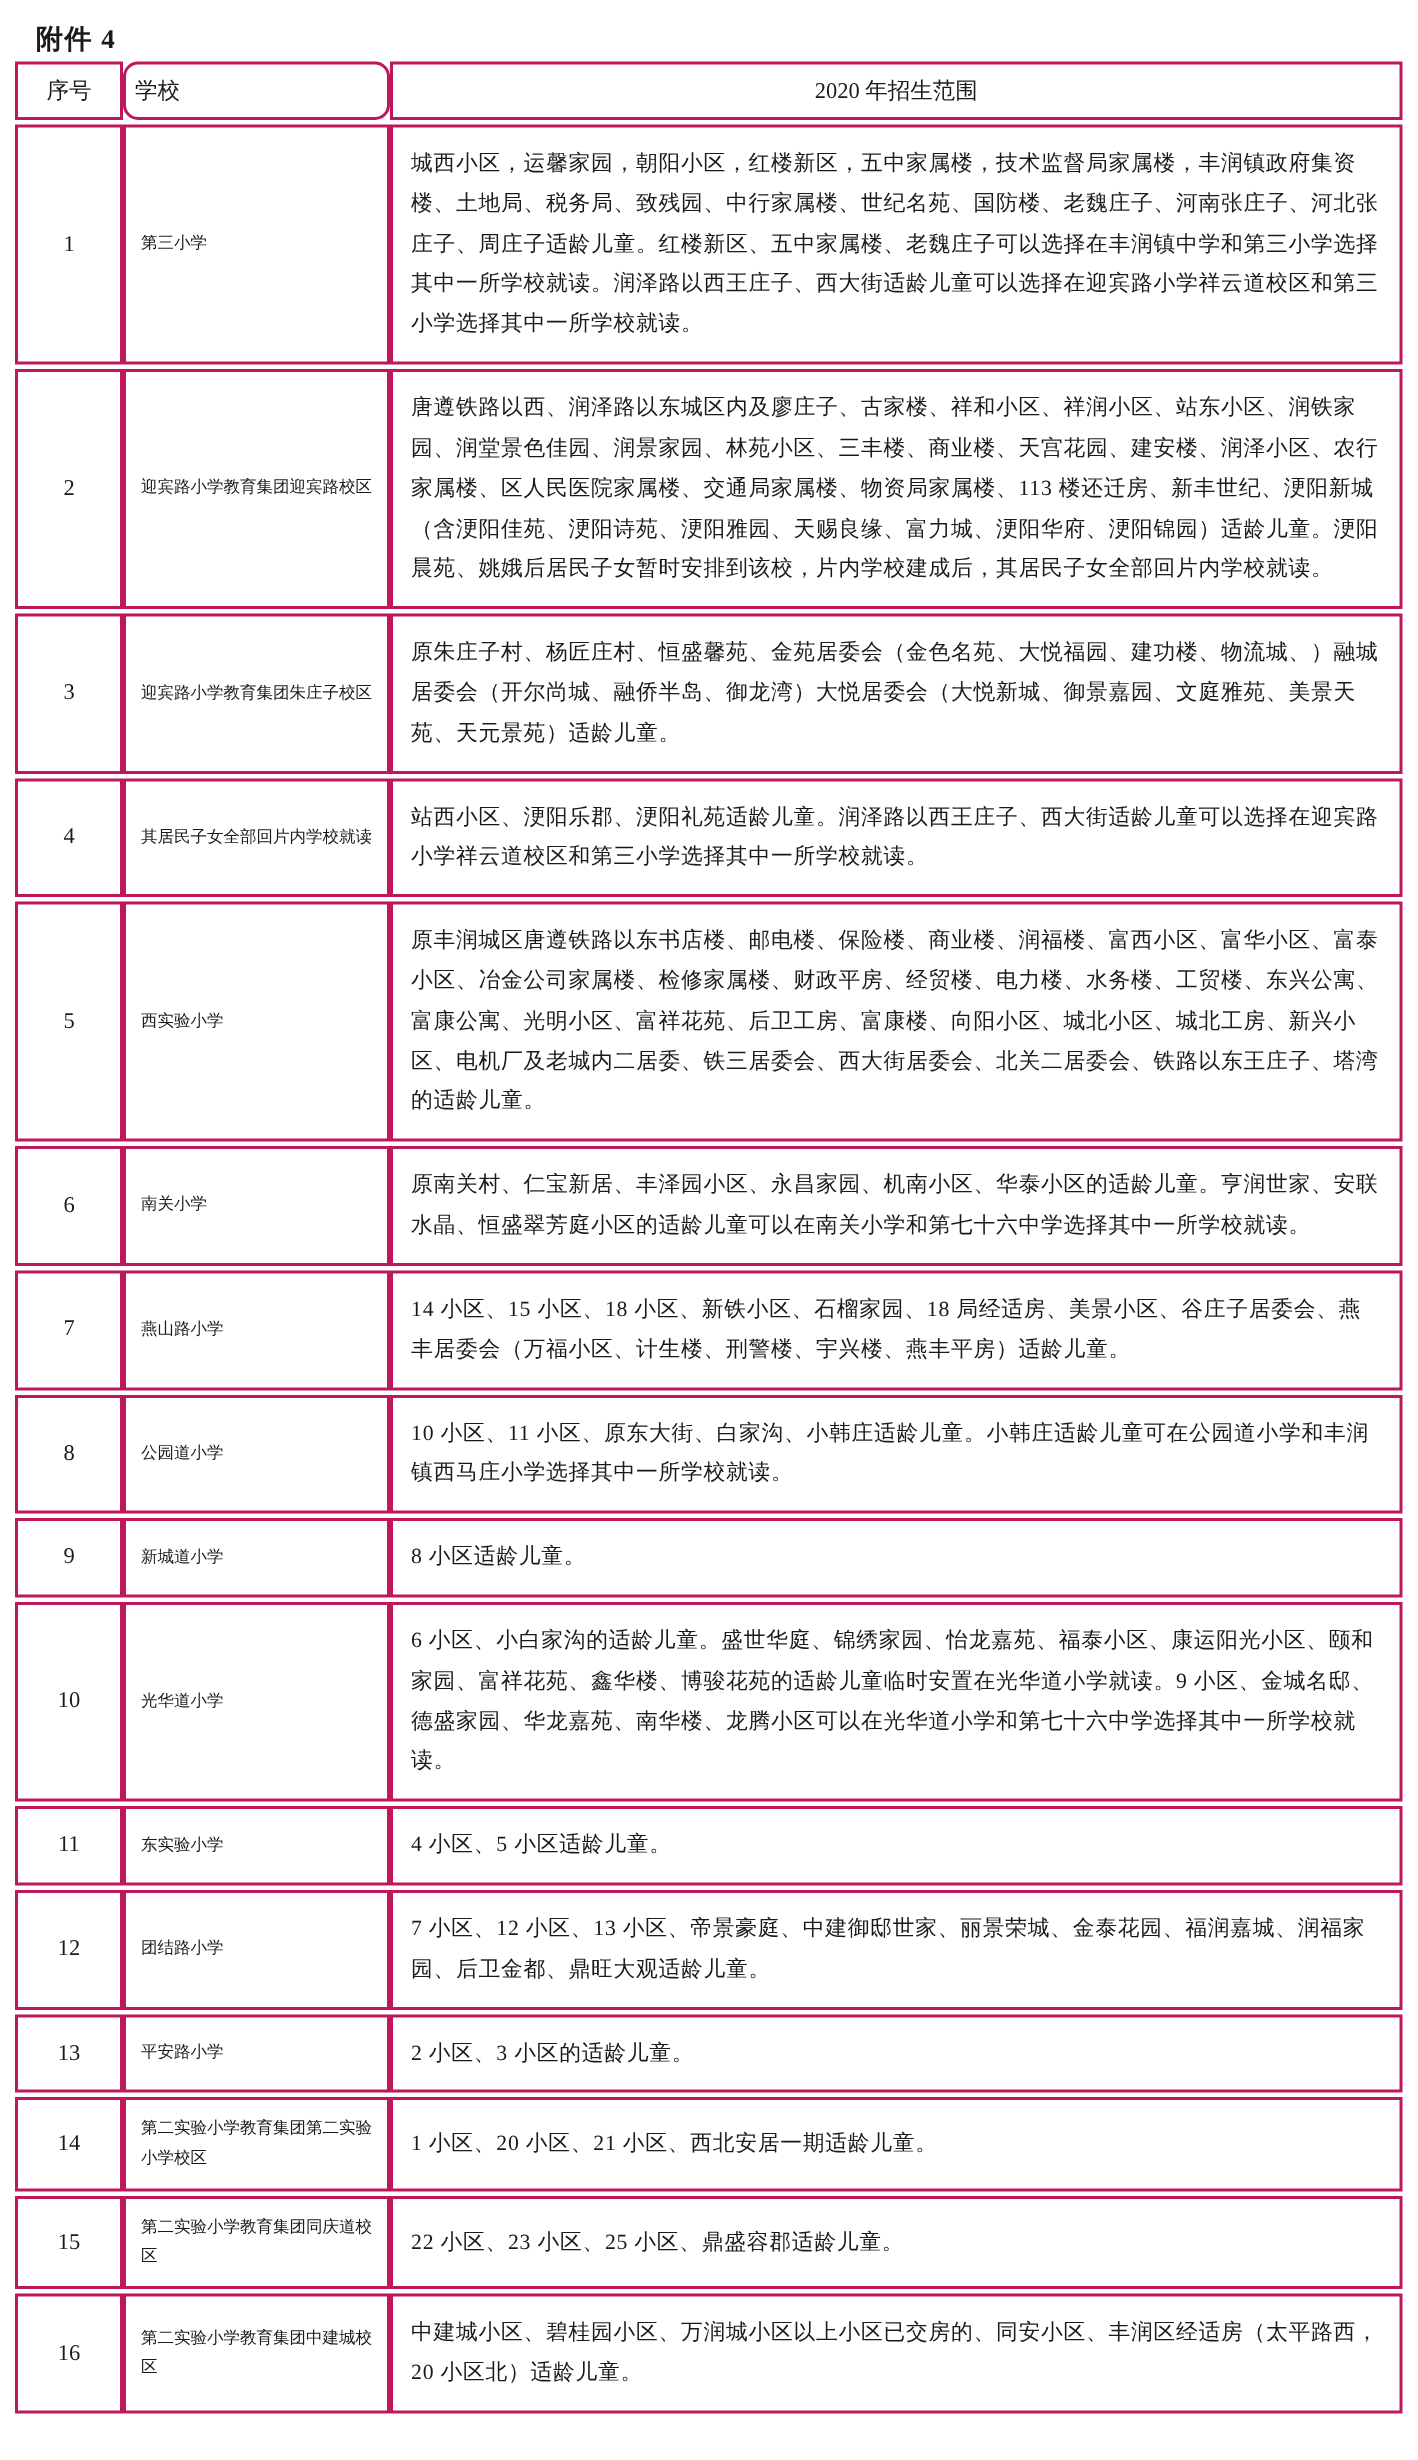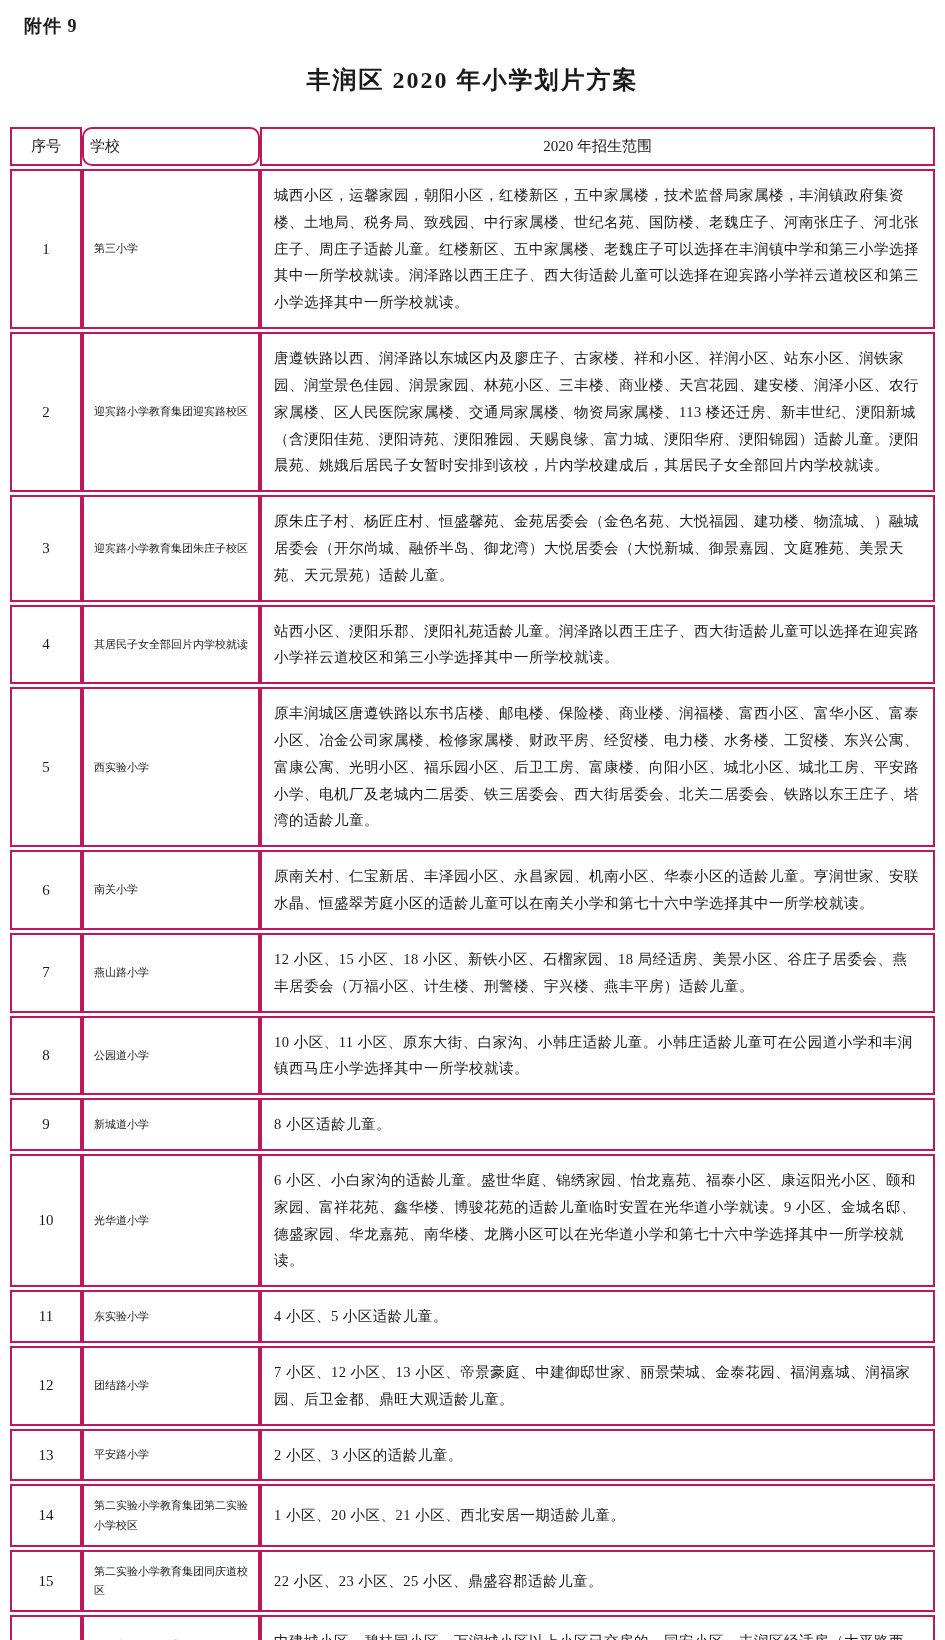--- a/index.html
+++ b/index.html
@@ -69,23 +69,22 @@
     padding: 11px 12px;
     line-height: 1.85;
     letter-spacing: 0.5px;
   }
 </style>
 </head>
 <body>
 
 <div class="page">
 
-  <div class="attachment">附件 9</div>
+  <div class="attachment">附件 4</div>
 
-  <h1 class="doc-title">丰润区 2020 年小学划片方案</h1>
 
   <table class="zone-table">
     <colgroup>
       <col class="c-no">
       <col class="c-school">
       <col class="c-range">
     </colgroup>
     <thead>
       <tr>
         <th class="h-no">序号</th>
@@ -110,31 +109,31 @@
           <td class="cell-range">原朱庄子村、杨匠庄村、恒盛馨苑、金苑居委会（金色名苑、大悦福园、建功楼、物流城、）融城居委会（开尔尚城、融侨半岛、御龙湾）大悦居委会（大悦新城、御景嘉园、文庭雅苑、美景天苑、天元景苑）适龄儿童。</td>
         </tr>
         <tr>
           <td class="cell-no">4</td>
           <td class="cell-school">其居民子女全部回片内学校就读</td>
           <td class="cell-range">站西小区、浭阳乐郡、浭阳礼苑适龄儿童。润泽路以西王庄子、西大街适龄儿童可以选择在迎宾路小学祥云道校区和第三小学选择其中一所学校就读。</td>
         </tr>
         <tr>
           <td class="cell-no">5</td>
           <td class="cell-school">西实验小学</td>
-          <td class="cell-range">原丰润城区唐遵铁路以东书店楼、邮电楼、保险楼、商业楼、润福楼、富西小区、富华小区、富泰小区、冶金公司家属楼、检修家属楼、财政平房、经贸楼、电力楼、水务楼、工贸楼、东兴公寓、富康公寓、光明小区、福乐园小区、后卫工房、富康楼、向阳小区、城北小区、城北工房、平安路小学、电机厂及老城内二居委、铁三居委会、西大街居委会、北关二居委会、铁路以东王庄子、塔湾的适龄儿童。</td>
+          <td class="cell-range">原丰润城区唐遵铁路以东书店楼、邮电楼、保险楼、商业楼、润福楼、富西小区、富华小区、富泰小区、冶金公司家属楼、检修家属楼、财政平房、经贸楼、电力楼、水务楼、工贸楼、东兴公寓、富康公寓、光明小区、富祥花苑、后卫工房、富康楼、向阳小区、城北小区、城北工房、新兴小区、电机厂及老城内二居委、铁三居委会、西大街居委会、北关二居委会、铁路以东王庄子、塔湾的适龄儿童。</td>
         </tr>
         <tr>
           <td class="cell-no">6</td>
           <td class="cell-school">南关小学</td>
           <td class="cell-range">原南关村、仁宝新居、丰泽园小区、永昌家园、机南小区、华泰小区的适龄儿童。亨润世家、安联水晶、恒盛翠芳庭小区的适龄儿童可以在南关小学和第七十六中学选择其中一所学校就读。</td>
         </tr>
         <tr>
           <td class="cell-no">7</td>
           <td class="cell-school">燕山路小学</td>
-          <td class="cell-range">12 小区、15 小区、18 小区、新铁小区、石榴家园、18 局经适房、美景小区、谷庄子居委会、燕丰居委会（万福小区、计生楼、刑警楼、宇兴楼、燕丰平房）适龄儿童。</td>
+          <td class="cell-range">14 小区、15 小区、18 小区、新铁小区、石榴家园、18 局经适房、美景小区、谷庄子居委会、燕丰居委会（万福小区、计生楼、刑警楼、宇兴楼、燕丰平房）适龄儿童。</td>
         </tr>
         <tr>
           <td class="cell-no">8</td>
           <td class="cell-school">公园道小学</td>
           <td class="cell-range">10 小区、11 小区、原东大街、白家沟、小韩庄适龄儿童。小韩庄适龄儿童可在公园道小学和丰润镇西马庄小学选择其中一所学校就读。</td>
         </tr>
         <tr>
           <td class="cell-no">9</td>
           <td class="cell-school">新城道小学</td>
           <td class="cell-range">8 小区适龄儿童。</td>

